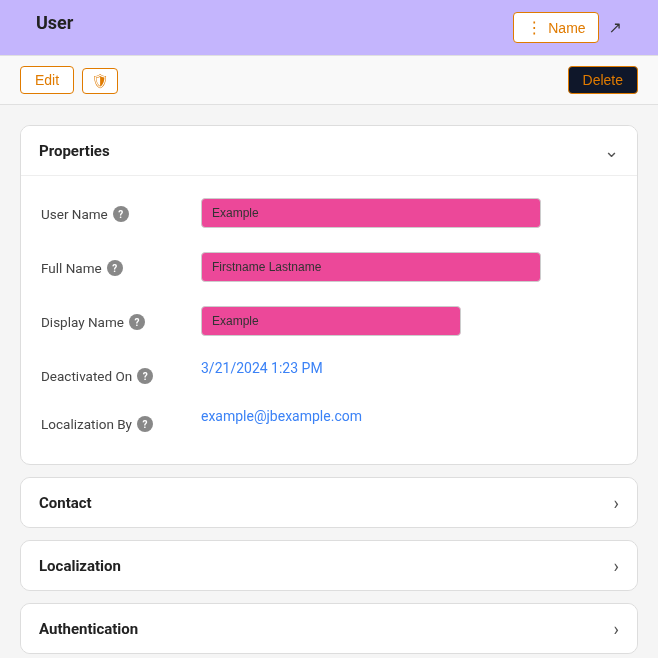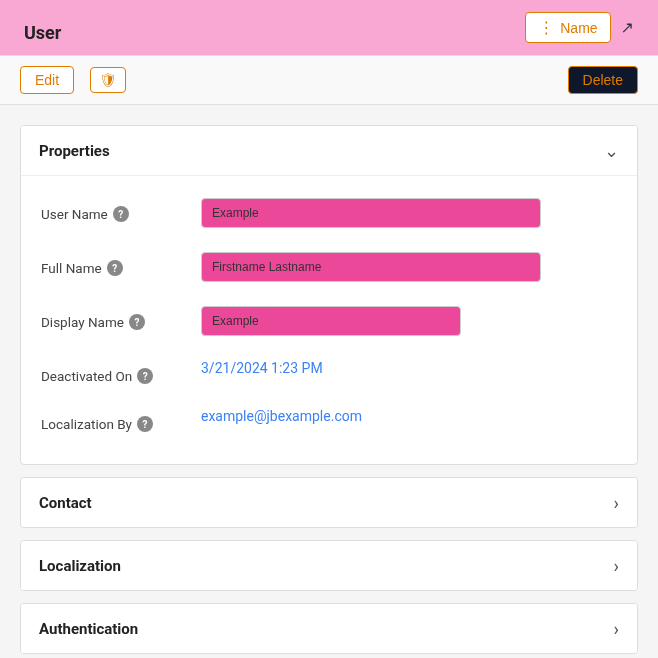--- a/index.html
+++ b/index.html
@@ -15,25 +15,25 @@
     .page-container {
       width: 658px;
       min-height: 658px;
       background: #fff;
       padding: 0;
     }
 
     
     .header {
       display: flex;
-      align-items: flex-end;
+      align-items: flex-start;
       justify-content: space-between;
-      padding: 12px 24px;
+      padding: 12px 36px;
       border-bottom: 1px solid #e0e0e0;
-      background: #f9a8d4;
+      background: #c4b5fd;
     }
     .header-title {
       font-size: 18px;
       font-weight: 700;
       color: #222;
     }
     .header-right {
       display: flex;
       align-items: center;
       gap: 10px;
@@ -66,22 +66,22 @@
     .toolbar {
       display: flex;
       align-items: center;
       justify-content: space-between;
       padding: 10px 20px;
       background: #f9f9f9;
       border-bottom: 1px solid #e0e0e0;
     }
     .toolbar-left {
       display: flex;
-      align-items: center;
-      gap: 16px;
+      align-items: flex-end;
+      gap: 8px;
     }
     .edit-button {
       border: 1.5px solid #e07b00;
       color: #e07b00;
       background: #fff;
       padding: 5px 14px;
       border-radius: 4px;
       cursor: pointer;
       font-size: 14px;
       font-weight: 500;
@@ -112,21 +112,21 @@
     .main-content {
       padding: 20px;
       background: #f5f5f5;
       min-height: 560px;
     }
 
     
     .section-card {
       background: #fff;
       border: 1px solid #ddd;
-      border-radius: 4px;
+      border-radius: 10px;
       margin-bottom: 12px;
       overflow: hidden;
     }
 
     .section-header {
       display: flex;
       align-items: center;
       justify-content: space-between;
       padding: 14px 18px;
       cursor: pointer;

